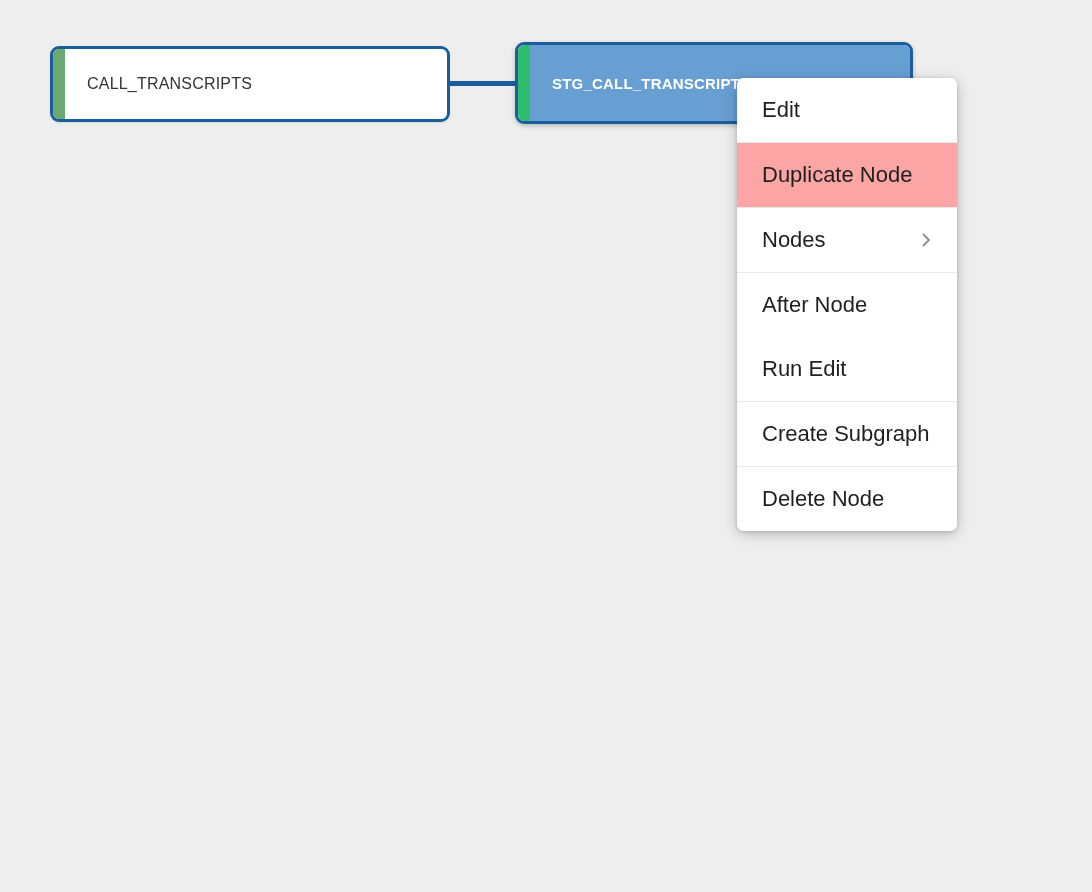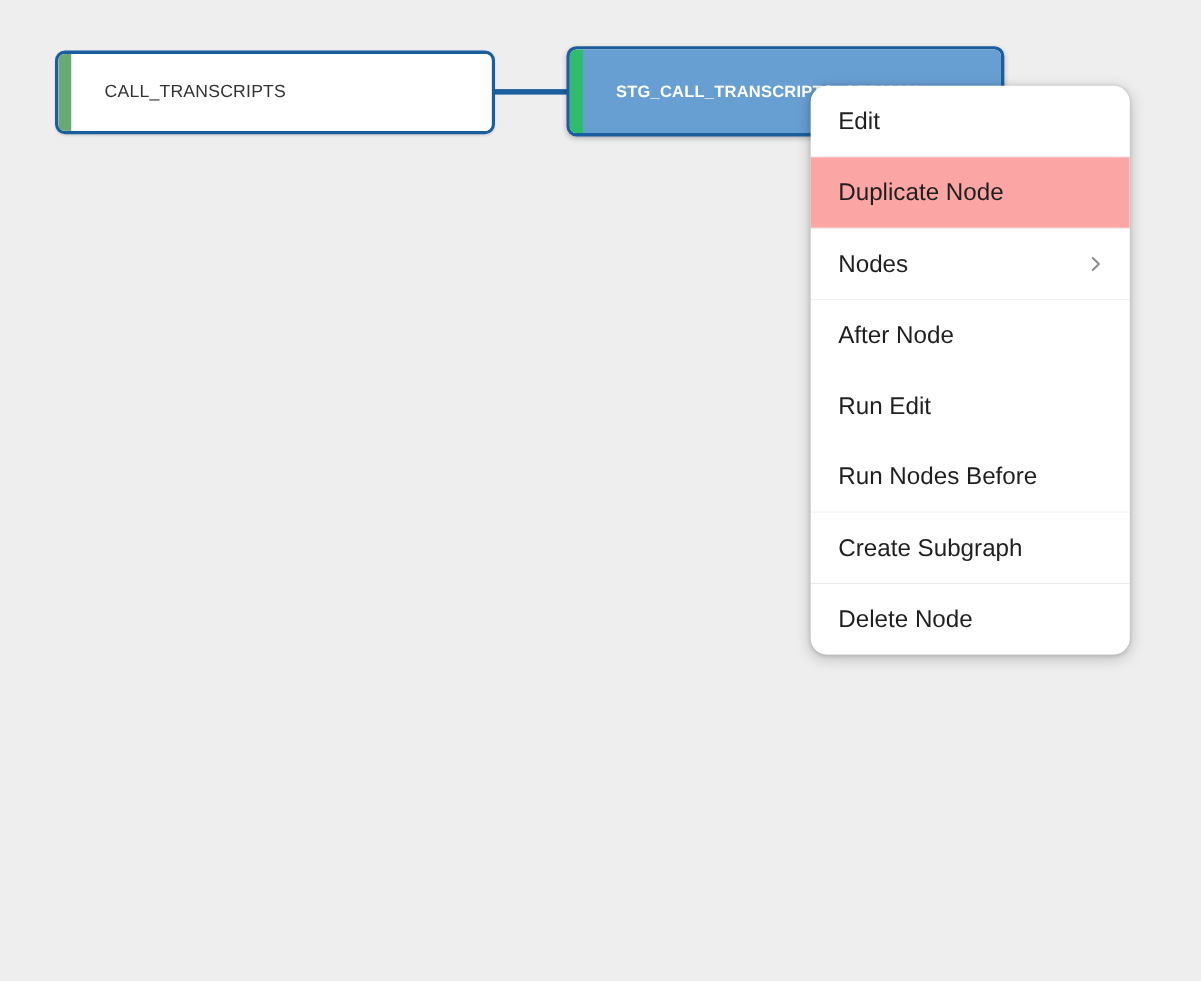--- a/index.html
+++ b/index.html
@@ -46,21 +46,20 @@
     flex: 1 1 auto;
     display: flex;
     align-items: center;
     padding-left: 22px;
   }
 
   .node-label {
     font-size: 16px;
     letter-spacing: 0.2px;
     white-space: nowrap;
-    margin-left: 8px;
   }
 
   
   #node-call-transcripts {
     left: 50px;
     top: 46px;
     width: 400px;
     height: 76px;
     box-shadow: 0 1px 2px rgba(0,0,0,0.10);
   }
@@ -89,23 +88,23 @@
     top: 81px;
     width: 66px;
     height: 5px;
   }
 
   
   #context-menu {
     position: absolute;
     left: 737px;
     top: 78px;
-    width: 290px;
+    width: 220px;
     background: #ffffff;
-    border-radius: 15px;
+    border-radius: 7px;
     box-shadow: 0 3px 14px rgba(0,0,0,0.22), 0 1px 4px rgba(0,0,0,0.14);
     overflow: hidden;
     z-index: 10;
   }
 
   .menu-group + .menu-group {
     border-top: 1px solid #eaeaea;
   }
 
   .menu-item {
@@ -190,23 +189,20 @@
     </div>
   </div>
 
   <div class="menu-group">
     <div class="menu-item">
       <span class="menu-item-label">After Node</span>
     </div>
     <div class="menu-item">
       <span class="menu-item-label">Run Edit</span>
     </div>
-    <div class="menu-item">
-      <span class="menu-item-label">Run Nodes Before</span>
-    </div>
   </div>
 
   <div class="menu-group">
     <div class="menu-item">
       <span class="menu-item-label">Create Subgraph</span>
     </div>
   </div>
 
   <div class="menu-group">
     <div class="menu-item">

